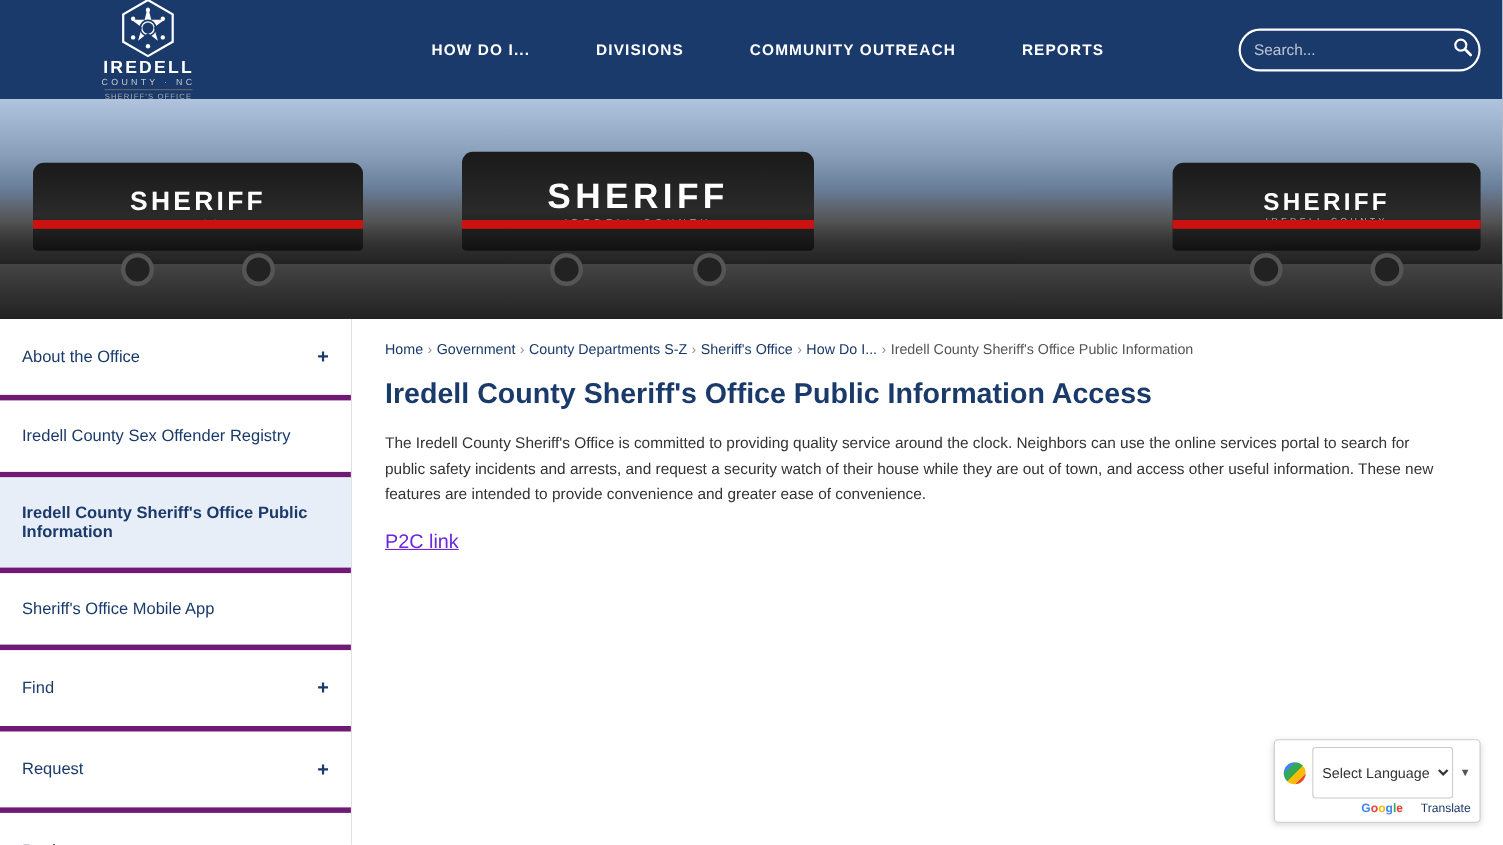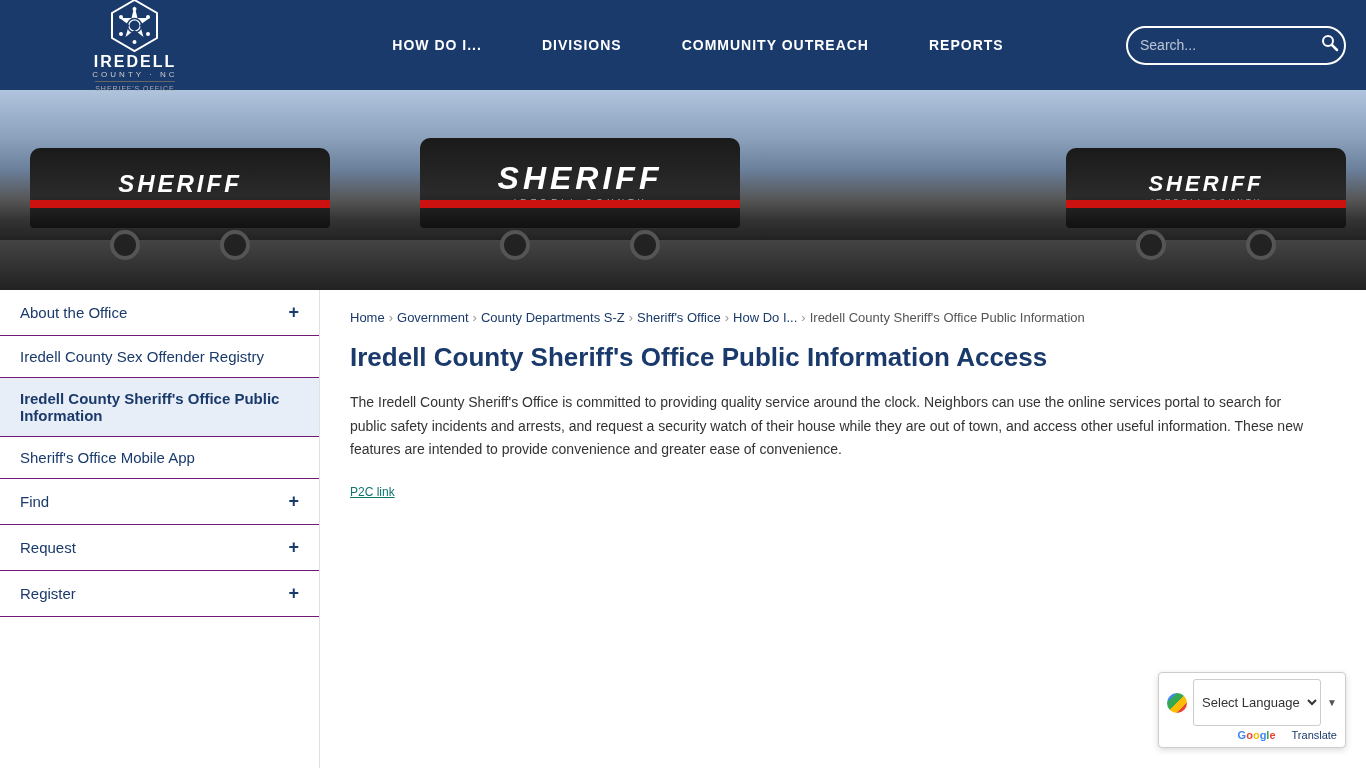--- a/index.html
+++ b/index.html
@@ -81,22 +81,22 @@
       width: 320px;
       min-width: 320px;
       background: #fff;
       border-right: 1px solid #e0e0e0;
       overflow-y: auto;
     }
     .sidebar-item {
       display: flex;
       align-items: center;
       justify-content: space-between;
-      padding: 12px 20px;
-      border-bottom: 1px solid #701a75;
+      padding: 24px 20px;
+      border-bottom: 5px solid #701a75;
       cursor: pointer;
       color: #1a3a6b;
       font-size: 15px;
     }
     .sidebar-item.highlighted {
       background: #e8eef8;
       font-weight: bold;
     }
     .sidebar-plus {
       color: #1a3a6b;
@@ -135,23 +135,23 @@
       line-height: 1.3;
     }
     .page-description {
       font-size: 14px;
       color: #333;
       line-height: 1.7;
       margin-bottom: 20px;
       max-width: 960px;
     }
     .p2c-link {
-      color: #0f766e;
+      color: #6d28d9;
       text-decoration: underline;
-      font-size: 12px;
+      font-size: 18px;
       cursor: pointer;
     }
 
     
     .translate-widget {
       position: fixed;
       bottom: 20px;
       right: 20px;
       background: #fff;
       border: 1px solid #ccc;
@@ -208,21 +208,20 @@
       font-size: 11px;
     }
 
     
     .hero-overlay {
       width: 100%;
       height: 200px;
       overflow: hidden;
       position: relative;
       background: #3a4a5a;
-      font-style: italic;
     }
     .hero-scene {
       width: 100%;
       height: 100%;
       position: relative;
       background: linear-gradient(180deg, #b0c4de 0%, #8a9fba 25%, #6a7f9a 40%, #555 55%, #333 65%, #222 75%, #111 100%);
       display: flex;
       align-items: flex-end;
     }
     .hero-cars {

